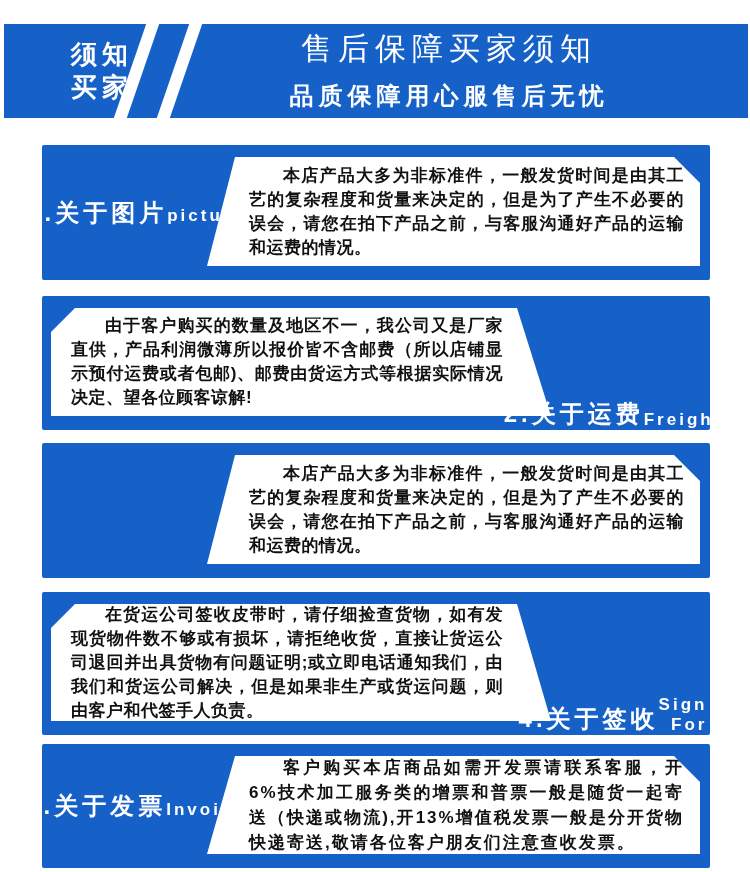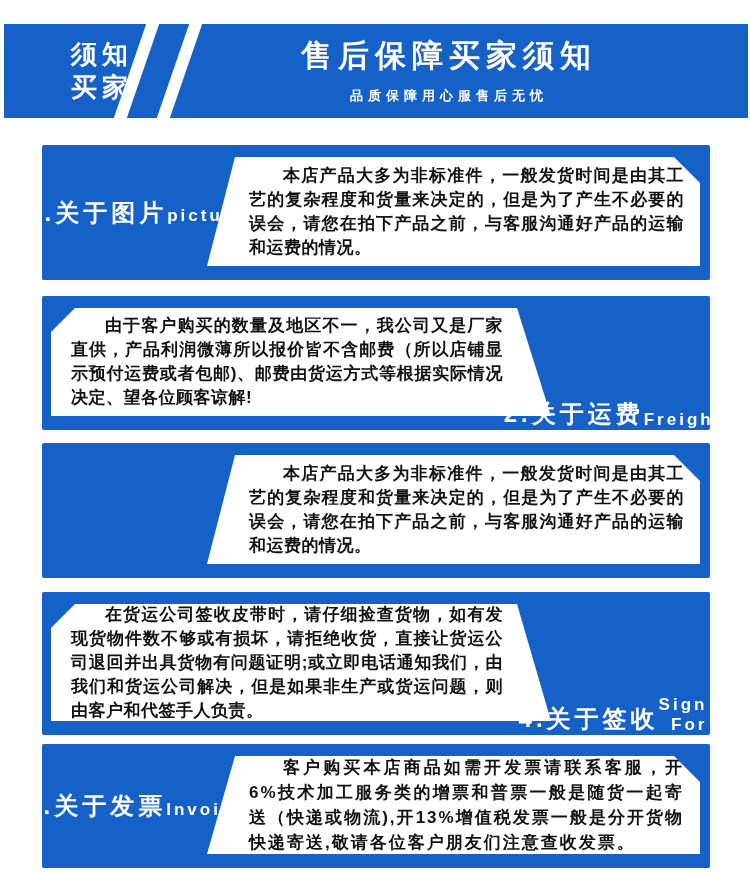--- a/index.html
+++ b/index.html
@@ -23,22 +23,22 @@
     position:absolute;top:-6px;bottom:-6px;width:13px;background:#ffffff;
     transform:skewX(-19deg);
   }
   .stripe.s1{left:126px;}
   .stripe.s2{left:169px;}
   .header-titles{
     position:absolute;left:160px;top:0;width:570px;height:100%;
     display:flex;flex-direction:column;justify-content:center;align-items:center;
     color:#fff;
   }
-  .header-title{font-size:31px;font-weight:bold;letter-spacing:6px;line-height:36px;}
-  .header-subtitle{font-size:13px;font-weight:bold;letter-spacing:5px;margin-top:13px;}
+  .header-title{font-size:31px;font-weight:normal;letter-spacing:6px;line-height:36px;}
+  .header-subtitle{font-size:24px;font-weight:bold;letter-spacing:5px;margin-top:13px;}
   
   .panel{
     position:absolute;left:42px;width:668px;background:#1661C8;border-radius:2px;
   }
   .p1{top:145px;height:135px;}
   .p2{top:296px;height:134px;}
   .p3{top:443px;height:135px;}
   .p4{top:592px;height:143px;}
   .p5{top:744px;height:124px;}
   .title-block{

